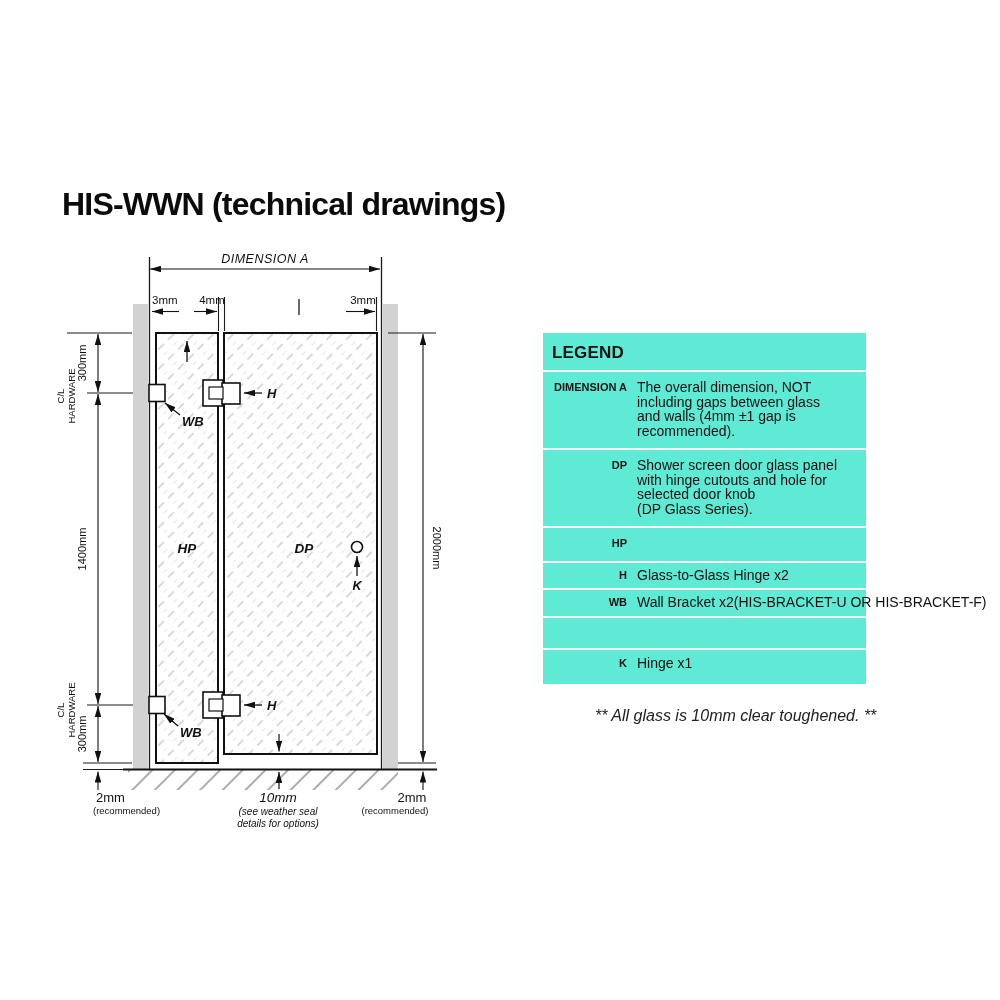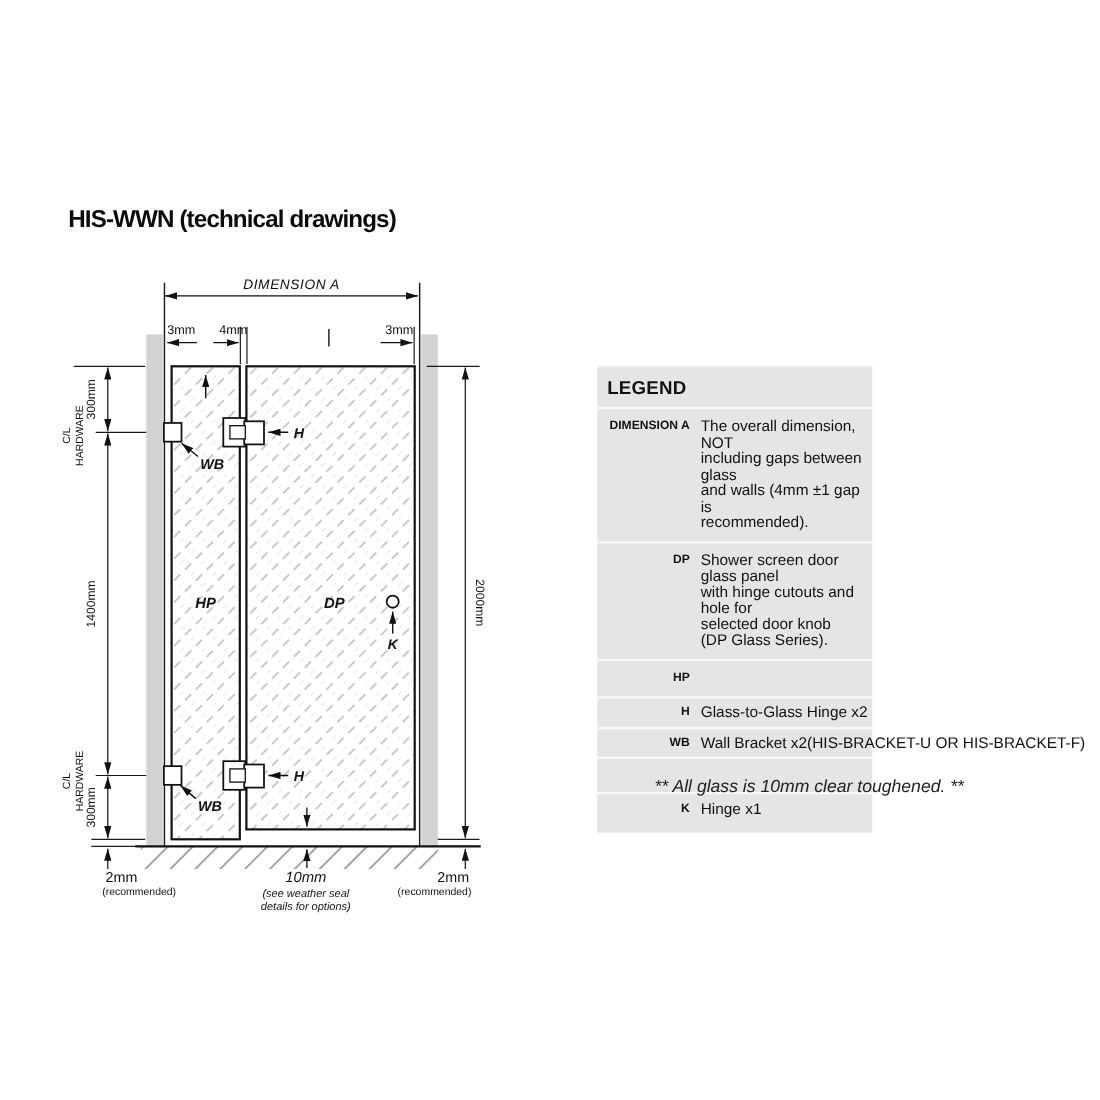--- a/index.html
+++ b/index.html
@@ -1,21 +1,21 @@
 <!DOCTYPE html>
 <html><head>
 <meta charset="utf-8">
 <style>
   html,body{margin:0;padding:0;background:#fff;}
   body{width:1000px;height:1000px;position:relative;font-family:"Liberation Sans",sans-serif;color:#111;}
-  .page-title{position:absolute;left:62px;top:186px;font-size:22px;font-weight:bold;letter-spacing:-0.8px;color:#0b0b0b;}
+  .page-title{position:absolute;left:62px;top:186px;font-size:32px;font-weight:bold;letter-spacing:-0.8px;color:#0b0b0b;}
   .drawing-svg{position:absolute;left:55px;top:245px;}
 
   
-  .legend{position:absolute;left:543px;top:333px;width:250px;background:#e5e5e5;}
+  .legend{position:absolute;left:543px;top:333px;width:323px;background:#5eead4;}
   .legend-header{padding:10px 0 7px 9px;font-size:17px;font-weight:bold;letter-spacing:0.2px;}
   .lrow{display:flex;align-items:flex-start;border-top:2px solid #f8f8f8;padding:8px 0 10px 0;}
   .lrow.single{padding:5px 0 6px 0;}
   .lrow.empty{padding:8px 0 8px 0;min-height:14px;}
   .lrow.last{padding:6px 0 14px 0;}
   .lterm{width:94px;flex:0 0 94px;text-align:right;font-weight:bold;font-size:11px;line-height:14.5px;padding-right:10px;box-sizing:border-box;}
   .ldesc{flex:1;font-size:14px;line-height:14.5px;white-space:pre-line;}
   .ldesc.oneline{white-space:pre;overflow:visible;text-align:right;}
   .legend-footnote{position:absolute;left:595px;top:707px;font-size:16px;font-style:italic;color:#222;}
 

